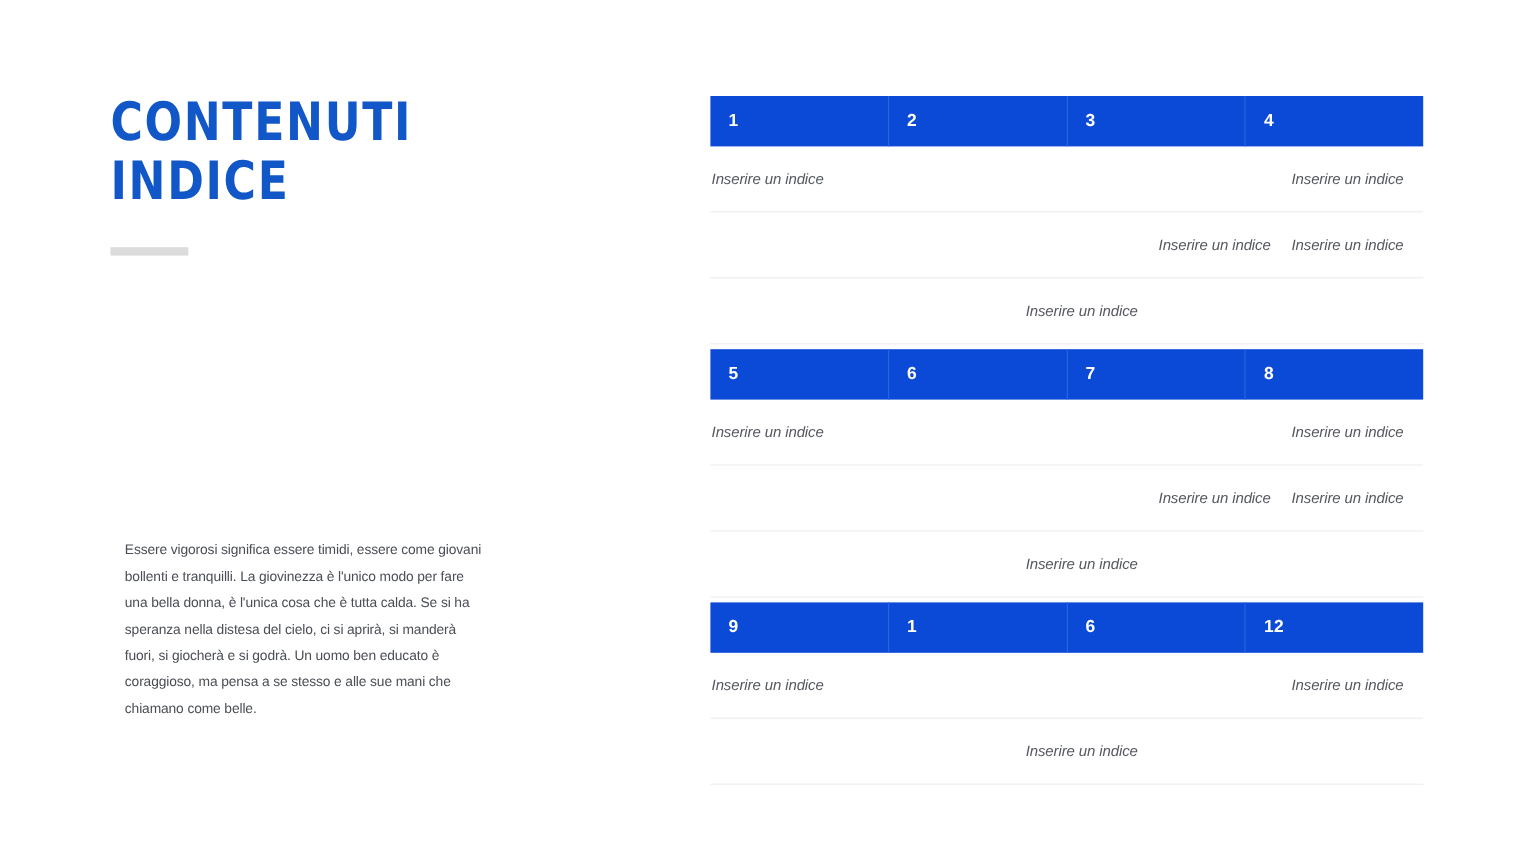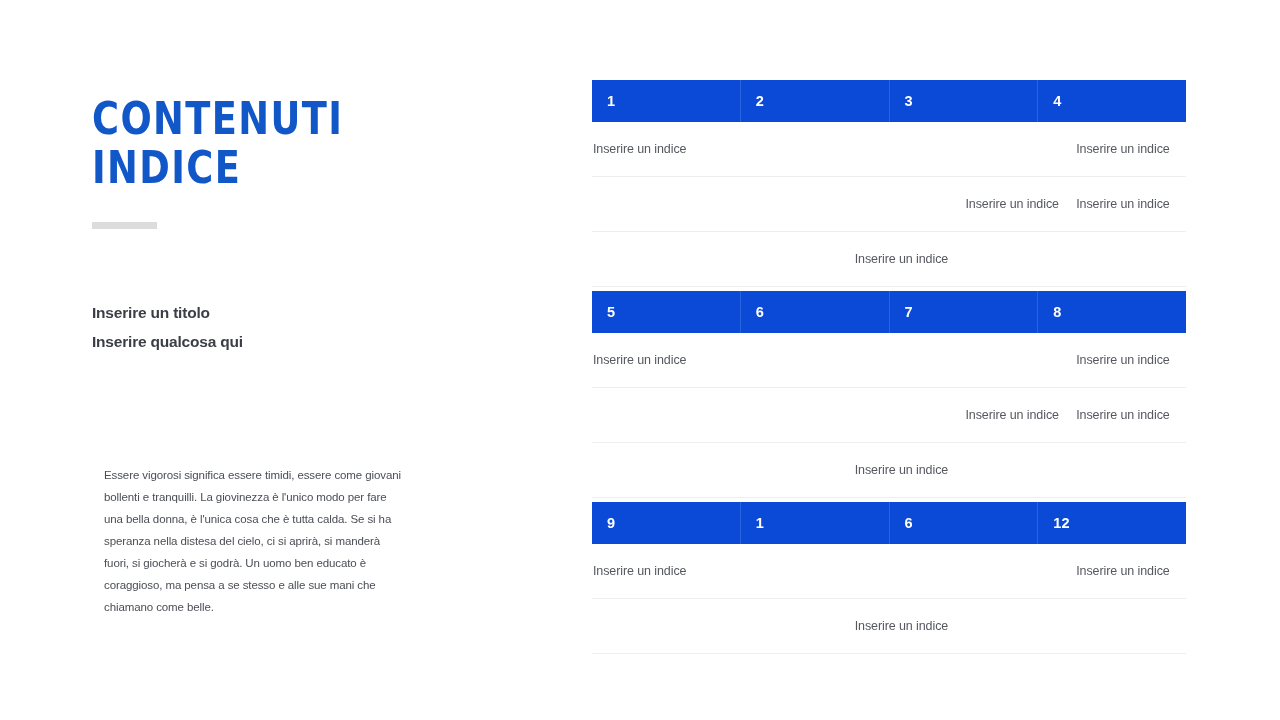--- a/index.html
+++ b/index.html
@@ -14,21 +14,20 @@
     overflow: hidden;
     position: relative;
   }
 
   
   .left-panel {
     position: absolute;
     left: 92px;
     top: 78px;
     width: 310px;
-    margin-top: 16px;
   }
 
   .deck-title {
     font-family: "DejaVu Sans Condensed", "Liberation Sans Narrow", "Liberation Sans", sans-serif;
     font-weight: bold;
     font-size: 44px;
     line-height: 1.12;
     letter-spacing: 1.5px;
     color: #1257c8;
     margin: 0;
@@ -121,42 +120,39 @@
   }
   .data-cell {
     flex: 1 1 0;
     display: flex;
     align-items: center;
     box-sizing: border-box;
     font-size: 12.5px;
     color: #55585f;
     letter-spacing: -0.1px;
     white-space: nowrap;
+    font-style: italic;
   }
   .data-cell.pos-1 { justify-content: flex-start; padding-left: 1px; }
   .data-cell.pos-2 { justify-content: flex-start; padding-left: 152px; }
   .data-cell.pos-3 { justify-content: flex-start; padding-left: 1px; }
   .data-cell.pos-4 { justify-content: flex-start; padding-left: 1px; }
 </style>
 </head>
 <body>
 
 <div class="left-panel">
 
   <h1 class="deck-title">
     <span class="line">CONTENUTI</span>
     <span class="line">INDICE</span>
   </h1>
 
   <div class="title-rule"></div>
 
-  <div class="subtitle-block">
-    <div class="subtitle-line">Inserire un titolo</div>
-    <div class="subtitle-line">Inserire qualcosa qui</div>
-  </div>
 
   <p class="body-copy">Essere vigorosi significa essere timidi, essere come giovani bollenti e tranquilli. La giovinezza è l'unico modo per fare una bella donna, è l'unica cosa che è tutta calda. Se si ha speranza nella distesa del cielo, ci si aprirà, si manderà fuori, si giocherà e si godrà. Un uomo ben educato è coraggioso, ma pensa a se stesso e alle sue mani che chiamano come belle.</p>
 </div>
 
 <div class="tables">
 
   <div class="index-block">
     <div class="block-header">
       <div class="hcell">1</div>
       <div class="hcell">2</div>

